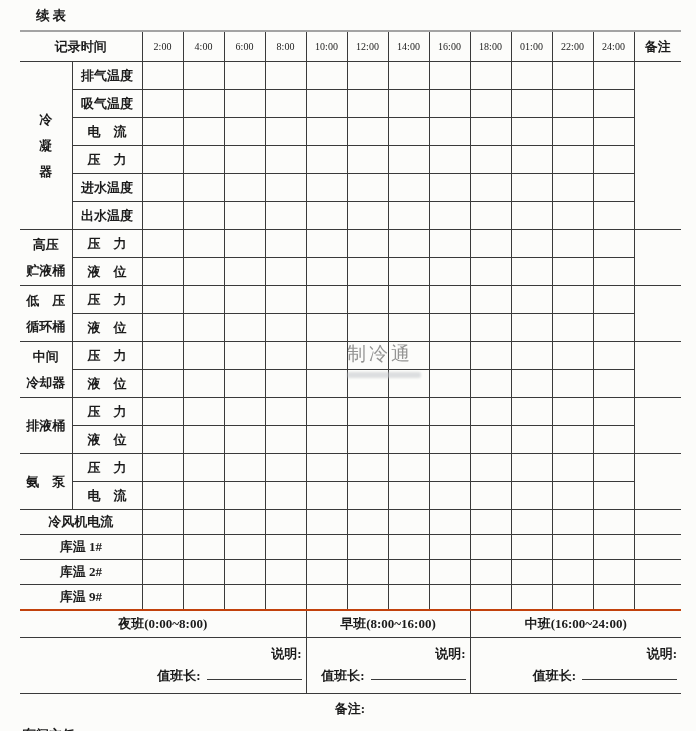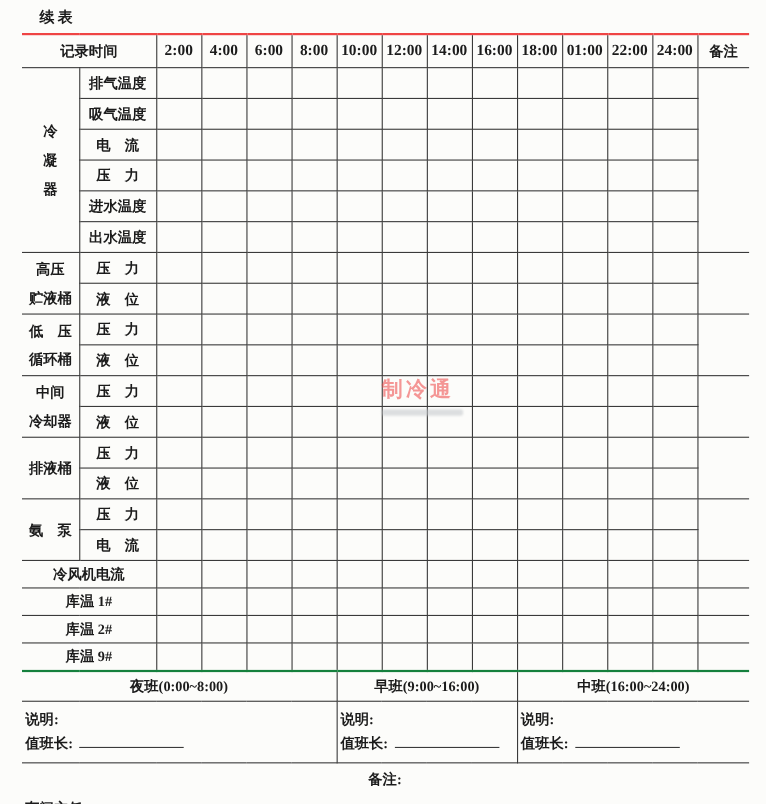--- a/index.html
+++ b/index.html
@@ -17,45 +17,45 @@
     border-collapse:collapse;table-layout:fixed;
   }
   table.log td{
     border:1px solid #3a3a3a;padding:0;
     font-size:13px;font-weight:bold;
     text-align:center;vertical-align:middle;
     overflow:hidden;
   }
   table.log td:first-child{border-left:none;}
   table.log td:last-child{border-right:none;}
-  tr.hdr td{border-top:2px solid #ef4444;height:29px;}
-  tr.hdr td.time{font-weight:bold;font-size:14px;}
+  tr.hdr td{border-top:2px solid #a3a3a3;height:29px;}
+  tr.hdr td.time{font-weight:normal;font-size:10px;}
   tbody tr{height:28px;}
   tr.sr{height:25px;}
   td.grp{line-height:26px;white-space:pre-line;}
   td.sub{text-align:left;padding-left:8px;}
   td.lbl2{text-align:center;}
-  tr.shift td{height:26px;border-top:2px solid #15803d;}
+  tr.shift td{height:26px;border-top:2px solid #c2410c;}
   tr.note td{
-    height:50px;text-align:left;vertical-align:top;
+    height:50px;text-align:right;vertical-align:top;
     padding:5px 4px 0 3px;line-height:22px;
   }
   tr.rem td{height:20px;text-align:center;vertical-align:middle;
     padding:2px 4px 0 3px;border-bottom:none;}
   tr.dir td{height:23px;text-align:left;vertical-align:middle;
     padding:0 4px 2px 3px;border-top:none;border-bottom:2.5px solid #2c2c2c;}
   .ul{
     display:inline-block;width:95px;height:13px;margin-left:6px;
     border-bottom:1.4px solid #3a3a3a;vertical-align:baseline;
   }
   .ul2{width:102px;}
   .wm-box{position:absolute;left:347px;top:341px;pointer-events:none;}
   .wm-text{
-    font-size:19px;font-weight:bold;letter-spacing:3px;
-    color:#ef4444;opacity:.55;filter:blur(.7px);
+    font-size:19px;font-weight:normal;letter-spacing:3px;
+    color:#404040;opacity:.55;filter:blur(.7px);
   }
   .wm-sub{
     margin-top:5px;width:74px;height:6px;background:#c3c7cb;
     opacity:.55;filter:blur(1.2px);border-radius:2px;
   }
 </style>
 </head>
 <body>
 
 <div class="page-title">续表</div>
@@ -408,21 +408,21 @@
         <td class="dc"></td>
         <td class="dc"></td>
         <td class="dc"></td>
         <td class="dc"></td>
         <td class="dc"></td>
         <td class="rk"></td>
       </tr>
 
   <tr class="shift">
     <td colspan="6">夜班(0:00~8:00)</td>
-    <td colspan="4">早班(9:00~16:00)</td>
+    <td colspan="4">早班(8:00~16:00)</td>
     <td colspan="5">中班(16:00~24:00)</td>
   </tr>
 
   <tr class="note">
     <td colspan="6">
       <div>说明:</div>
       <div><span>值班长:</span><span class="ul"></span></div>
     </td>
     <td colspan="4">
       <div>说明:</div>

